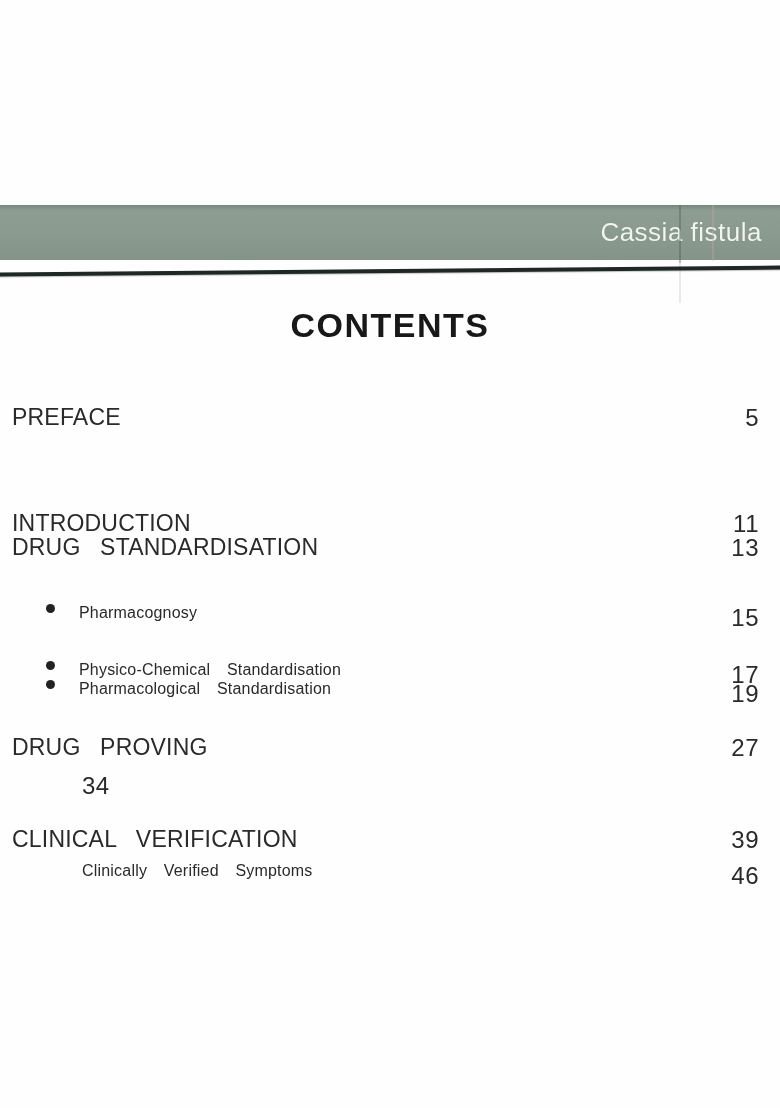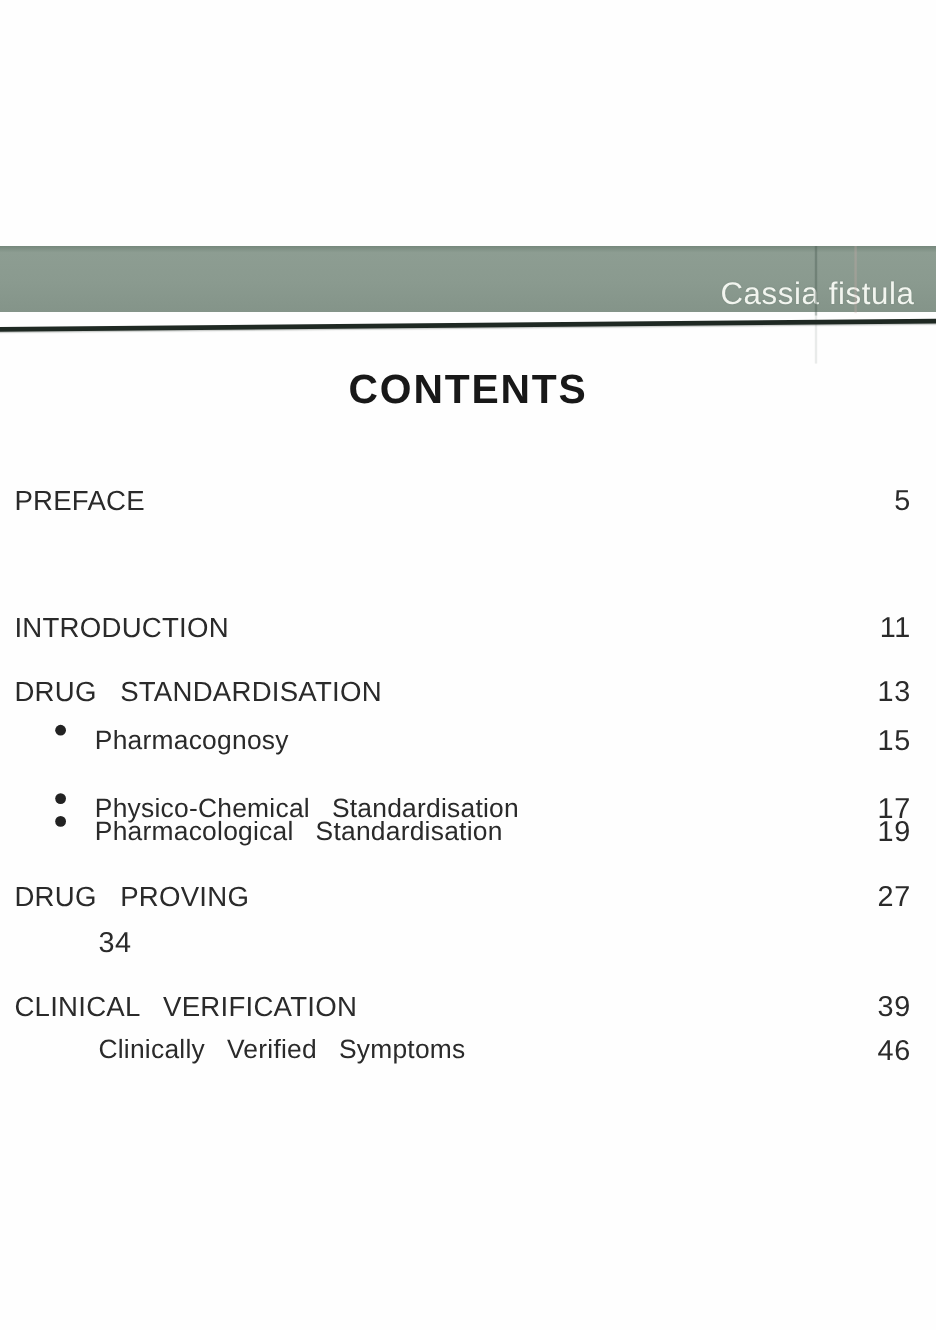--- a/index.html
+++ b/index.html
@@ -14,21 +14,21 @@
     position: absolute; inset: 0;
     background: #fefefe;
   }
   
   .band {
     position: absolute;
     left: 0; right: 0;
     top: 205px; height: 55px;
     background: linear-gradient(180deg, #76887c 0%, #8d9d92 10%, var(--band, #8a9a8f) 55%, #849489 100%);
     display: flex;
-    align-items: flex-end;
+    align-items: center;
     justify-content: flex-end;
     padding-right: 18px;
     box-sizing: border-box;
   }
   .band .running-title {
     color: var(--band-text, #f2f5ef);
     font-size: 26px;
     letter-spacing: 0.5px;
     text-shadow: 0 0 1px rgba(70,90,80,0.35);
   }
@@ -83,38 +83,38 @@
     font-size: 24px;
     letter-spacing: 0.5px;
     text-align: right;
   }
   .lvl-section .label {
     font-size: 23px;
     letter-spacing: 0.2px;
     word-spacing: 13px;
   }
   .lvl-bullet .label, .lvl-indent .label {
-    font-size: 22px;
+    font-size: 16px;
     letter-spacing: 0.2px;
     word-spacing: 12px;
   }
   .lvl-bullet { padding-left: 34px; }
   .lvl-indent { padding-left: 70px; }
   .bullet {
     flex: 0 0 auto;
     width: 9px; height: 9px;
     border-radius: 50%;
     background: #222222;
     margin-right: 24px;
   }
   
   .r0  { top: 404px; height: 26px; }
   .r1  { top: 457px; height: 26px; }
   .r2  { top: 510px; height: 26px; }
-  .r3  { top: 563px; height: 26px; }
+  .r3  { top: 534px; height: 26px; }
   .r4  { top: 604px; height: 26px; }
   .r5  { top: 642px; height: 26px; margin-top: 19px; }
   .r6  { top: 680px; height: 26px; }
   .r7  { top: 734px; height: 26px; }
   .r8  { top: 772px; height: 26px; }
   .r9  { top: 826px; height: 26px; }
   .r10 { top: 862px; height: 26px; gap: 32px; }
 </style>
 </head>
 <body style="--band: #8a9a8f; --band-text: #f2f5ef; --rule: #1f2923; --text: #2a2a2a;">

